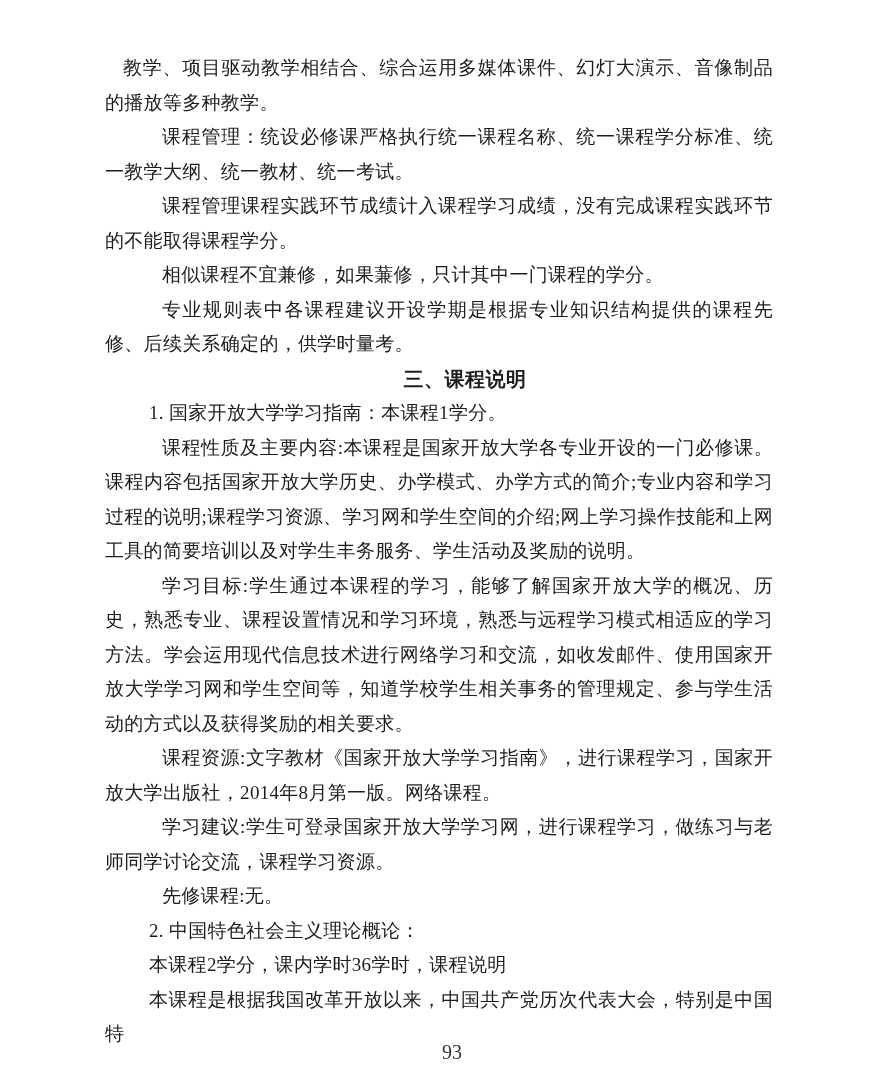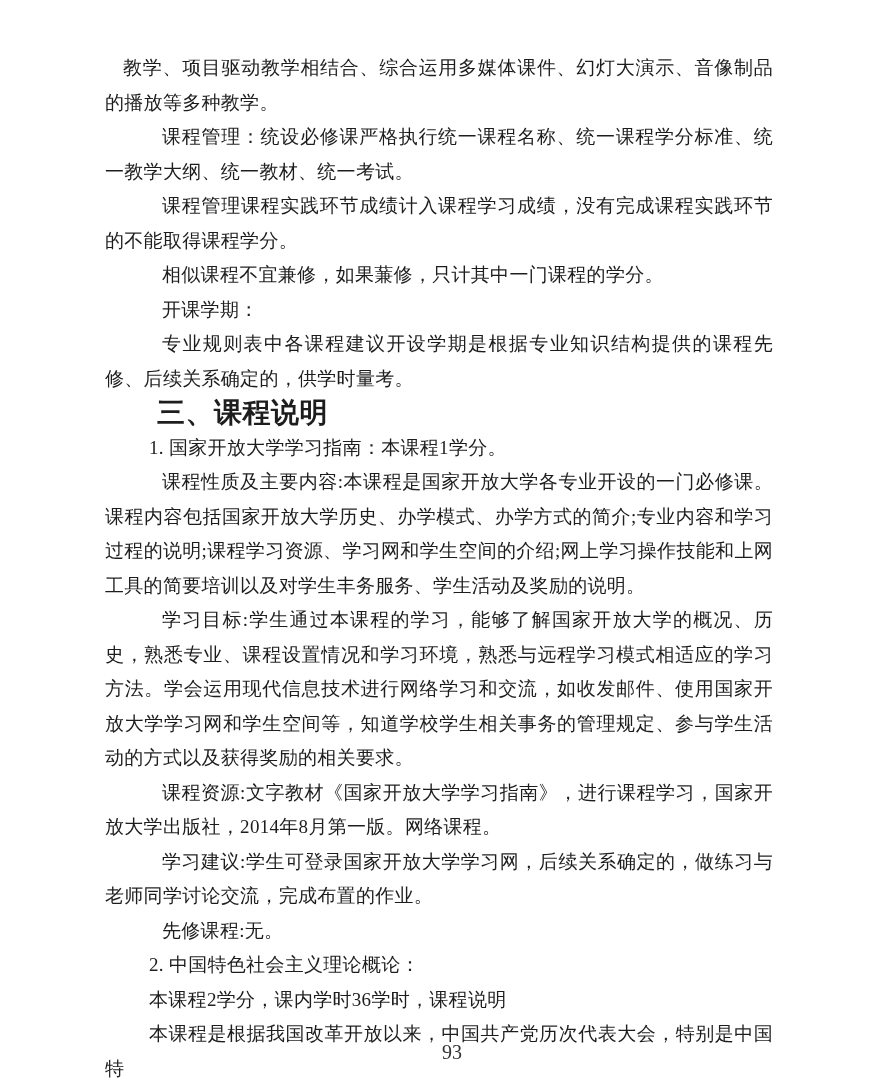--- a/index.html
+++ b/index.html
@@ -33,24 +33,24 @@
   }
   
   .cont { text-indent: 18px; }
   
   .ind { text-indent: 57px; }
   
   .num { text-indent: 44px; }
   .heading {
     font-family: "Liberation Sans", "DejaVu Sans", sans-serif;
     font-weight: bold;
-    font-size: 28px;
+    font-size: 20px;
     line-height: 34.5px;
     text-indent: 52px;
-    text-align: left;
+    text-align: center;
     letter-spacing: 0.5px;
   }
   .page-number {
     position: absolute;
     bottom: 20px;
     left: 0;
     width: 100%;
     text-align: center;
     font-size: 20px;
     color: #333333;
@@ -60,27 +60,26 @@
 </style>
 </head>
 <body>
 
 <div class="page">
   <div class="content">
     <p class="cont">教学、项目驱动教学相结合、综合运用多媒体课件、幻灯大演示、音像制品的播放等多种教学。</p>
     <p class="ind">课程管理：统设必修课严格执行统一课程名称、统一课程学分标准、统一教学大纲、统一教材、统一考试。</p>
     <p class="ind">课程管理课程实践环节成绩计入课程学习成绩，没有完成课程实践环节的不能取得课程学分。</p>
     <p class="ind">相似课程不宜兼修，如果蒹修，只计其中一门课程的学分。</p>
-    <p class="ind">开课学期：</p>
     <p class="ind">专业规则表中各课程建议开设学期是根据专业知识结构提供的课程先修、后续关系确定的，供学时量考。</p>
     <h3 class="heading">三、课程说明</h3>
     <p class="num">1. 国家开放大学学习指南：本课程1学分。</p>
     <p class="ind">课程性质及主要内容:本课程是国家开放大学各专业开设的一门必修课。课程内容包括国家开放大学历史、办学模式、办学方式的简介;专业内容和学习过程的说明;课程学习资源、学习网和学生空间的介绍;网上学习操作技能和上网工具的简要培训以及对学生丰务服务、学生活动及奖励的说明。</p>
     <p class="ind">学习目标:学生通过本课程的学习，能够了解国家开放大学的概况、历史，熟悉专业、课程设置情况和学习环境，熟悉与远程学习模式相适应的学习方法。学会运用现代信息技术进行网络学习和交流，如收发邮件、使用国家开放大学学习网和学生空间等，知道学校学生相关事务的管理规定、参与学生活动的方式以及获得奖励的相关要求。</p>
     <p class="ind">课程资源:文字教材《国家开放大学学习指南》，进行课程学习，国家开放大学出版社，2014年8月第一版。网络课程。</p>
-    <p class="ind">学习建议:学生可登录国家开放大学学习网，后续关系确定的，做练习与老师同学讨论交流，完成布置的作业。</p>
+    <p class="ind">学习建议:学生可登录国家开放大学学习网，进行课程学习，做练习与老师同学讨论交流，课程学习资源。</p>
     <p class="ind">先修课程:无。</p>
     <p class="num">2. 中国特色社会主义理论概论：</p>
     <p class="num">本课程2学分，课内学时36学时，课程说明</p>
     <p class="num">本课程是根据我国改革开放以来，中国共产党历次代表大会，特别是中国特</p>
   </div>
   <div class="page-number">93</div>
 </div>
 
 </body></html>

